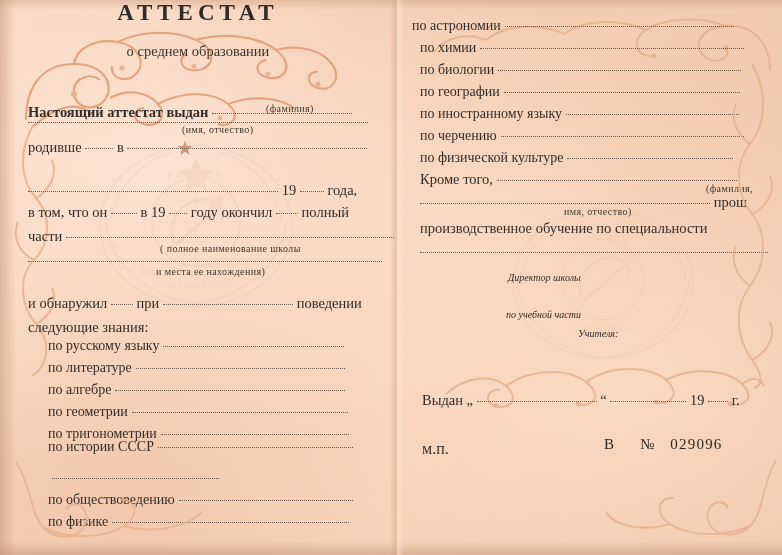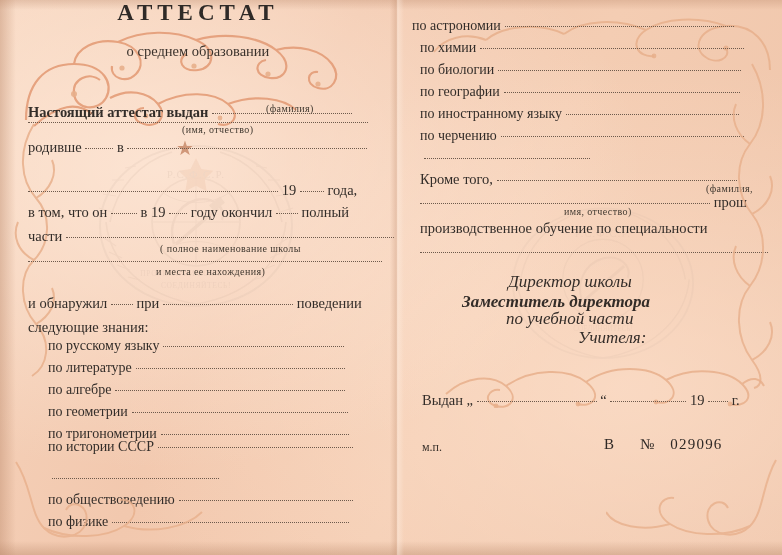--- a/index.html
+++ b/index.html
@@ -107,35 +107,35 @@
     white-space: nowrap;
   }
   .subj {
     position: absolute;
     font-size: 14px;
     white-space: nowrap;
     color: #332d29;
   }
   .sig {
     position: absolute;
-    font-size: 17px;
+    font-size: 10px;
     font-style: italic;
     white-space: nowrap;
     color: #332c28;
   }
   .serialnum {
     position: absolute;
     font-size: 15px;
     letter-spacing: 1.2px;
     color: #2e2825;
     white-space: nowrap;
   }
   .mp {
     position: absolute;
-    font-size: 12px;
+    font-size: 16px;
     color: #3a322c;
   }
   .star {
     position: absolute;
     color: #c98b6b;
     font-size: 20px;
     opacity: 0.85;
   }
 </style>
 </head>
@@ -322,21 +322,21 @@
       </svg>
     </div>
 
     <div id="right-subjects">
         <div class="subj" style="left: 16px; top: 18px;"><span>по астрономии</span><span class="dots" style="width: 229px; margin-left: 4px;"></span></div>
         <div class="subj" style="left: 24px; top: 40px;"><span>по химии</span><span class="dots" style="width: 264px; margin-left: 4px;"></span></div>
         <div class="subj" style="left: 24px; top: 62px;"><span>по биологии</span><span class="dots" style="width: 243px; margin-left: 4px;"></span></div>
         <div class="subj" style="left: 24px; top: 84px;"><span>по географии</span><span class="dots" style="width: 236px; margin-left: 4px;"></span></div>
         <div class="subj" style="left: 24px; top: 106px;"><span>по иностранному языку</span><span class="dots" style="width: 173px; margin-left: 4px;"></span></div>
         <div class="subj" style="left: 24px; top: 128px;"><span>по черчению</span><span class="dots" style="width: 243px; margin-left: 4px;"></span></div>
-        <div class="subj" style="left: 24px; top: 150px;"><span class="dots" style="width: 166px; margin-left: 4px;"></span></div>
+        <div class="subj" style="left: 24px; top: 150px;"><span>по физической культуре</span><span class="dots" style="width: 166px; margin-left: 4px;"></span></div>
       </div>
 
     <div class="line" style="left:24px; top:171px;">
       <span>Кроме того,</span>
       <span class="dots" style="width:240px;"></span>
     </div>
     <div class="smallcap" style="left:288px; top:183px;padding-left:22px;">(фамилия,</div>
 
     <div class="line" style="left:24px; top:194px;">
       <span class="dots" style="width:290px;"></span>
@@ -362,21 +362,20 @@
           <circle cx="120" cy="96" r="42" fill="none" stroke="#c9ad9b" stroke-width="1.4"></circle>
           <path d="M100,118 L142,82" stroke="#c2a796" stroke-width="3" fill="none"></path>
           <path d="M98,118 C92,100 100,80 120,74 C138,70 150,82 146,94" fill="none" stroke="#c2a796" stroke-width="2.2"></path>
           <text x="120" y="52" text-anchor="middle" font-size="11" fill="#b9a090" font-family="'Liberation Serif', serif" letter-spacing="1.2">Р.С.Ф.С.Р.</text>
           <text x="120" y="150" text-anchor="middle" font-size="7.5" fill="#bda495" font-family="'Liberation Serif', serif">СОЕДИНЯЙТЕСЬ!</text>
         </g>
       </svg>
     </div>
 
     <div class="sig" style="left:112px; top:272px;">Директор школы</div>
-    <div class="sig" style="left:66px; top:292px; font-weight:bold;">Заместитель директора</div>
     <div class="sig" style="left:110px; top:309px;">по учебной части</div>
     <div class="sig" style="left:182px; top:328px;">Учителя:</div>
 
     <div class="ornament" style="left:40px; top:336px;">
       <svg width="330" height="72" viewBox="0 0 330 72">
         <g fill="none" stroke="#e8b08c" stroke-width="2" opacity="0.85">
           <path d="M10,58 C30,40 56,38 70,50 C84,62 74,74 60,70 C46,66 52,52 64,54"></path>
           <path d="M70,50 C96,32 132,32 150,46 C168,60 156,72 142,68"></path>
           <path d="M150,46 C176,28 214,30 230,44 C246,58 234,70 220,66"></path>
           <path d="M230,44 C256,30 292,34 306,48 C320,62 308,72 294,68"></path>

